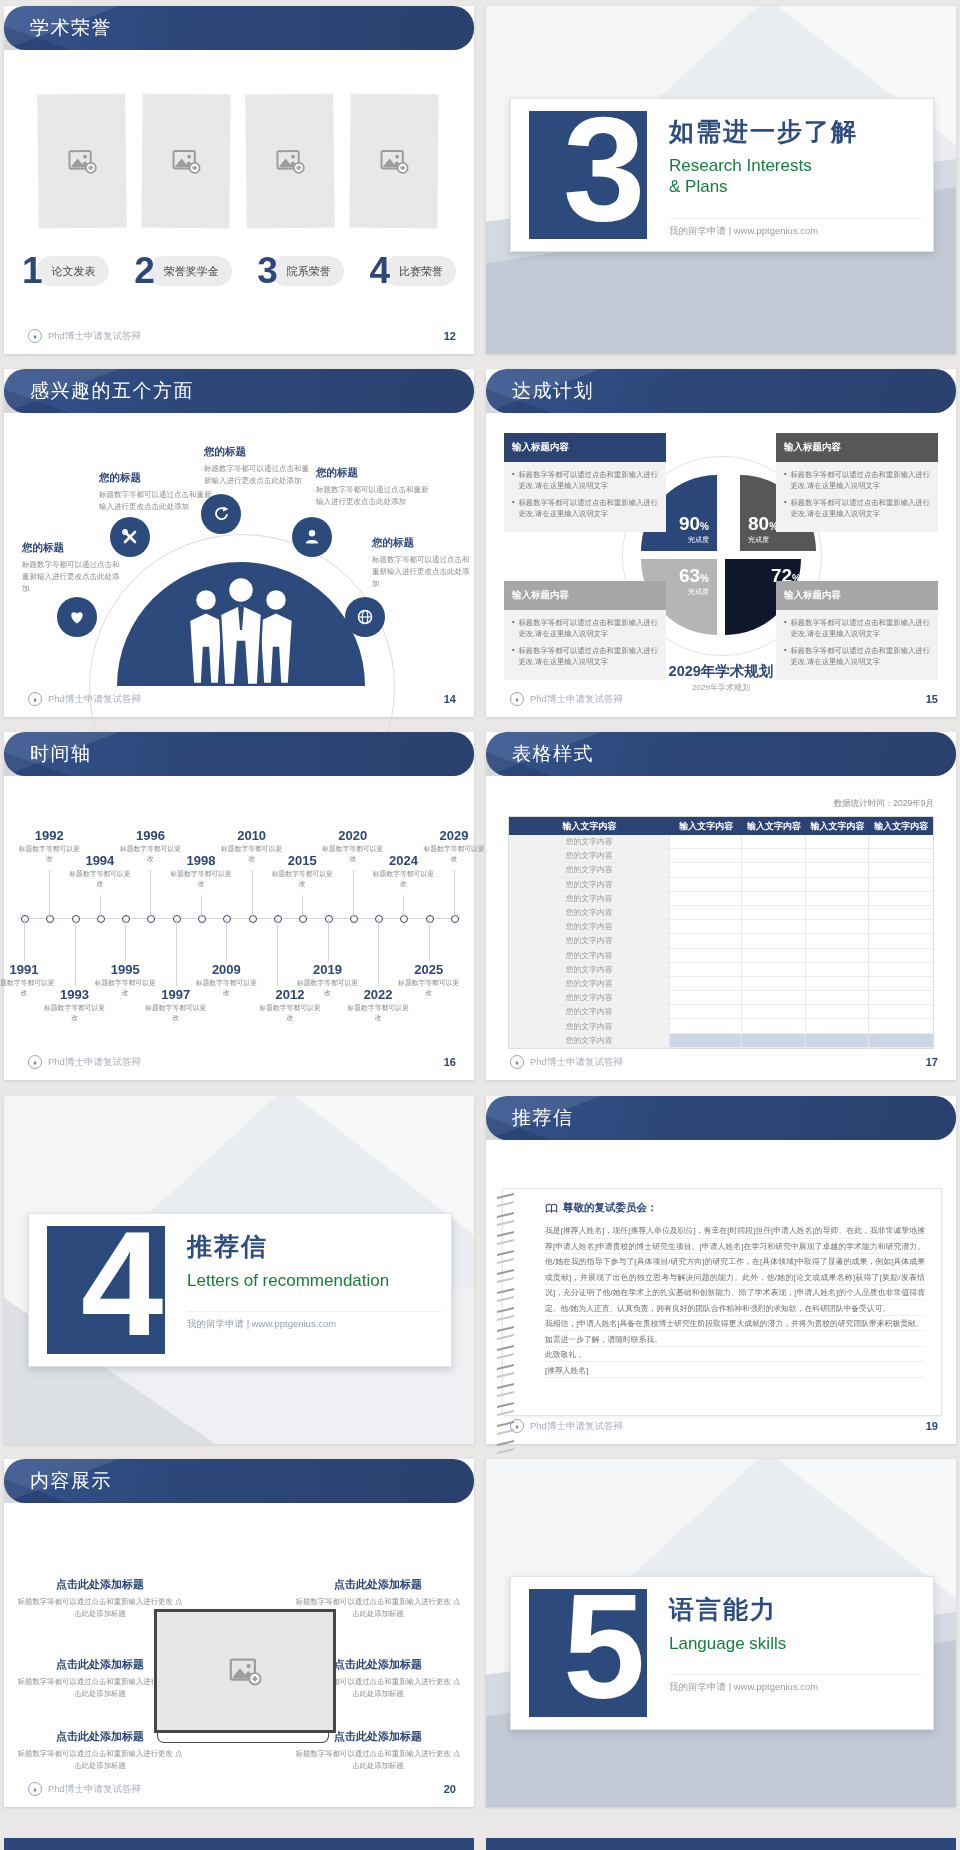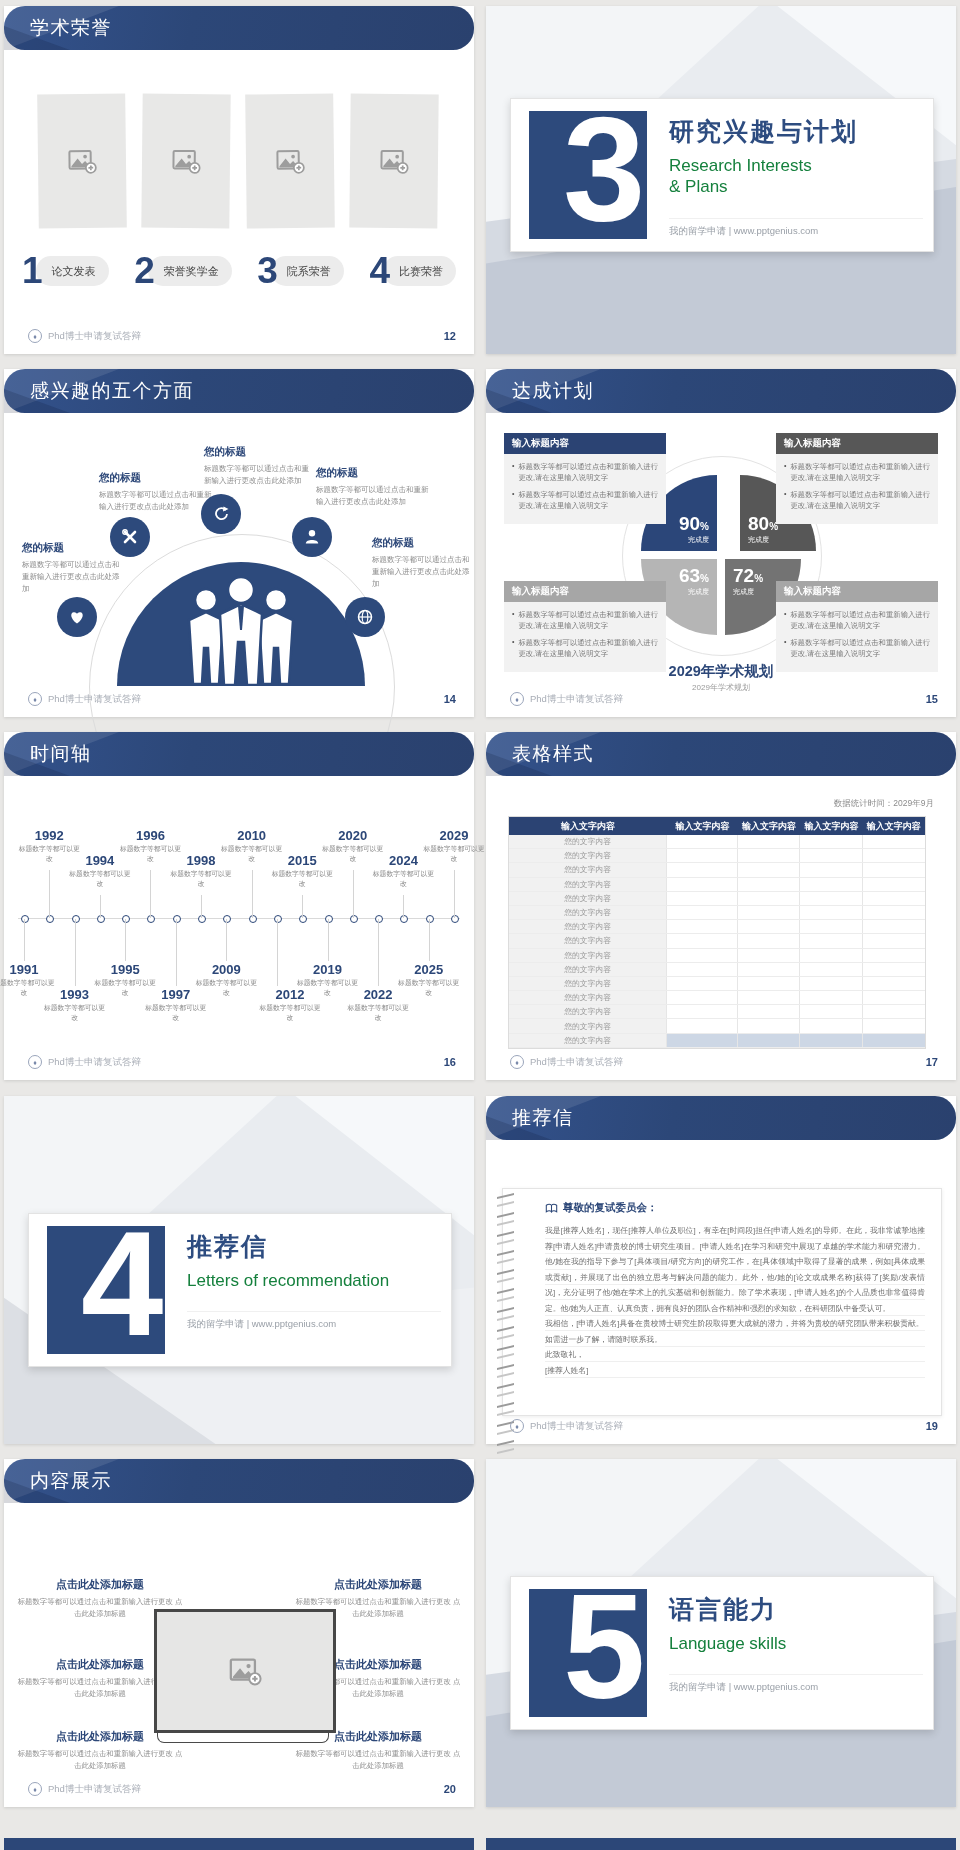--- a/index.html
+++ b/index.html
@@ -60,21 +60,21 @@
   .asp-label .t{color:#2c4778;font-weight:bold;font-size:10.5px;margin-bottom:4px;}
   .asp-label .b{color:#8d8d8d;font-size:7.5px;line-height:1.6;}
   .arc{position:absolute;left:85px;top:165px;width:304px;height:304px;border:1px solid #dcdcdc;border-radius:50%;}
   .dome{position:absolute;left:113px;top:193px;width:248px;height:124px;background:#2d4a7c;
        border-radius:124px 124px 0 0;overflow:hidden;display:flex;justify-content:center;align-items:flex-end;}
   .asp-icon{position:absolute;width:40px;height:40px;border-radius:50%;background:#2d4a7c;
        display:flex;align-items:center;justify-content:center;}
 
   
   .plan-box{position:absolute;width:162px;}
-  .plan-box .hd{height:21px;color:#fff;font-size:9.5px;font-weight:bold;display:flex;align-items:center;padding-left:8px;}
+  .plan-box .hd{height:29px;color:#fff;font-size:9.5px;font-weight:bold;display:flex;align-items:center;padding-left:8px;}
   .plan-box .bd{background:#f2f2f2;padding:7px 8px 8px 6px;}
   .plan-box .bd div{display:flex;font-size:7.3px;color:#7a7a7a;line-height:1.55;margin-bottom:5px;text-align:justify;}
   .plan-box .bd div::before{content:"•";color:#555;margin:0 4px 0 2px;font-size:7px;}
   .pie-ring{position:absolute;left:136px;top:87px;width:198px;height:198px;border:1px solid #e3e3e3;border-radius:50%;background:#fff;}
   .pie{position:absolute;left:155px;top:106px;width:160px;height:160px;}
   .quad{position:absolute;width:76px;height:76px;display:flex;flex-direction:column;color:#fff;}
   .quad .v{font-size:19px;font-weight:bold;}
   .quad .v small{font-size:10px;font-weight:bold;}
   .quad .l{font-size:7px;}
   .q-tl{left:0;top:0;border-top-left-radius:100%;align-items:flex-end;justify-content:flex-end;padding:0 8px 6px 0;box-sizing:border-box;}
@@ -88,21 +88,21 @@
   .tl{position:absolute;left:12px;top:56px;width:446px;height:250px;}
   .tl-axis{position:absolute;left:2px;right:2px;top:130px;border-top:1px solid #d9d9d9;}
   .tl-dot{position:absolute;top:127px;width:6px;height:6px;border:1.4px solid #2c4778;border-radius:50%;background:#fff;}
   .tl-entry{position:absolute;width:64px;text-align:center;}
   .tl-entry .y{color:#2c4778;font-weight:bold;font-size:13px;}
   .tl-entry .n{color:#8b8b8b;font-size:6.8px;line-height:1.5;margin-top:1px;}
   .tl-stem{position:absolute;width:1px;background:#d4d4d4;}
 
   
   .stat-note{position:absolute;right:22px;top:66px;font-size:8.5px;color:#8c8c8c;}
-  .ppt-table{position:absolute;left:22px;right:30px;top:84px;border:1px solid #dcdcdc;border-collapse:collapse;}
+  .ppt-table{position:absolute;left:22px;right:22px;top:84px;border:1px solid #dcdcdc;border-collapse:collapse;}
   .ppt-table .thead{display:flex;background:#2b4373;height:18px;}
   .ppt-table .thead div{color:#fff;font-size:9px;font-weight:bold;display:flex;align-items:center;justify-content:center;}
   .ppt-table .trow{display:flex;height:13.2px;border-bottom:1px solid #ececec;}
   .ppt-table .trow div{border-right:1px solid #e6e6e6;box-sizing:border-box;}
   .ppt-table .trow div:last-child,.ppt-table .thead div:last-child{border-right:none;}
   .cell-w0{width:38%}.cell-w1{width:17%}.cell-w2{width:15%}.cell-w3{width:15%}.cell-w4{width:15%}
   .ppt-table .lab{background:#f1f1f1;color:#9b9b9b;font-size:7.8px;display:flex;align-items:center;justify-content:center;}
   .ppt-table .trow.hl div:not(.lab){background:#cdd7e5;}
 
   
@@ -204,21 +204,21 @@
         <i class="p1"></i>
         <i class="p2"></i>
         <i class="p4"></i>
         <i class="p3"></i>
       </div>
     <div class="div-card hi" data-interactable="false">
       <div class="num-sq" data-interactable="false">
           <span data-interactable="false">3</span>
         </div>
       <div class="div-texts">
-        <div class="div-title" data-interactable="false">研究兴趣与计划</div>
+        <div class="div-title" data-interactable="false">如需进一步了解</div>
         <div class="div-sub" data-interactable="false">Research Interests
 &amp; Plans</div>
         <div class="div-tag" data-interactable="false">我的留学申请 | www.pptgenius.com</div>
       </div>
     </div>
   </div>
 
   <div class="slide c0 r1" id="s-aspects" data-interactable="true">
     <div class="bar" data-interactable="false">
       <span class="bar-title" data-interactable="false">感兴趣的五个方面</span>
@@ -310,21 +310,21 @@
           <div class="l" data-interactable="false">完成度</div>
         </div>
         <div class="quad q-tr" data-interactable="false" style="background: rgb(87, 87, 87);">
           <div class="v" data-interactable="false">80<small>%</small></div>
           <div class="l" data-interactable="false">完成度</div>
         </div>
         <div class="quad q-bl" data-interactable="false" style="background: rgb(181, 181, 181);">
           <div class="v" data-interactable="false">63<small>%</small></div>
           <div class="l" data-interactable="false">完成度</div>
         </div>
-        <div class="quad q-br" data-interactable="false" style="background: #737373;">
+        <div class="quad q-br" data-interactable="false" style="background: #0f172a; align-items: flex-end;">
           <div class="v" data-interactable="false">72<small>%</small></div>
           <div class="l" data-interactable="false">完成度</div>
         </div>
       </div>
     <div id="plan-boxes">
         <div class="plan-box" data-interactable="false" style="left: 18px; top: 64px;">
           <div class="hd" data-interactable="false" style="background: rgb(43, 67, 115);">输入标题内容</div>
           <div class="bd" data-interactable="false">
             <div data-interactable="false">标题数字等都可以通过点击和重新输入进行更改,请在这里输入说明文字</div>
             <div data-interactable="false">标题数字等都可以通过点击和重新输入进行更改,请在这里输入说明文字</div>

